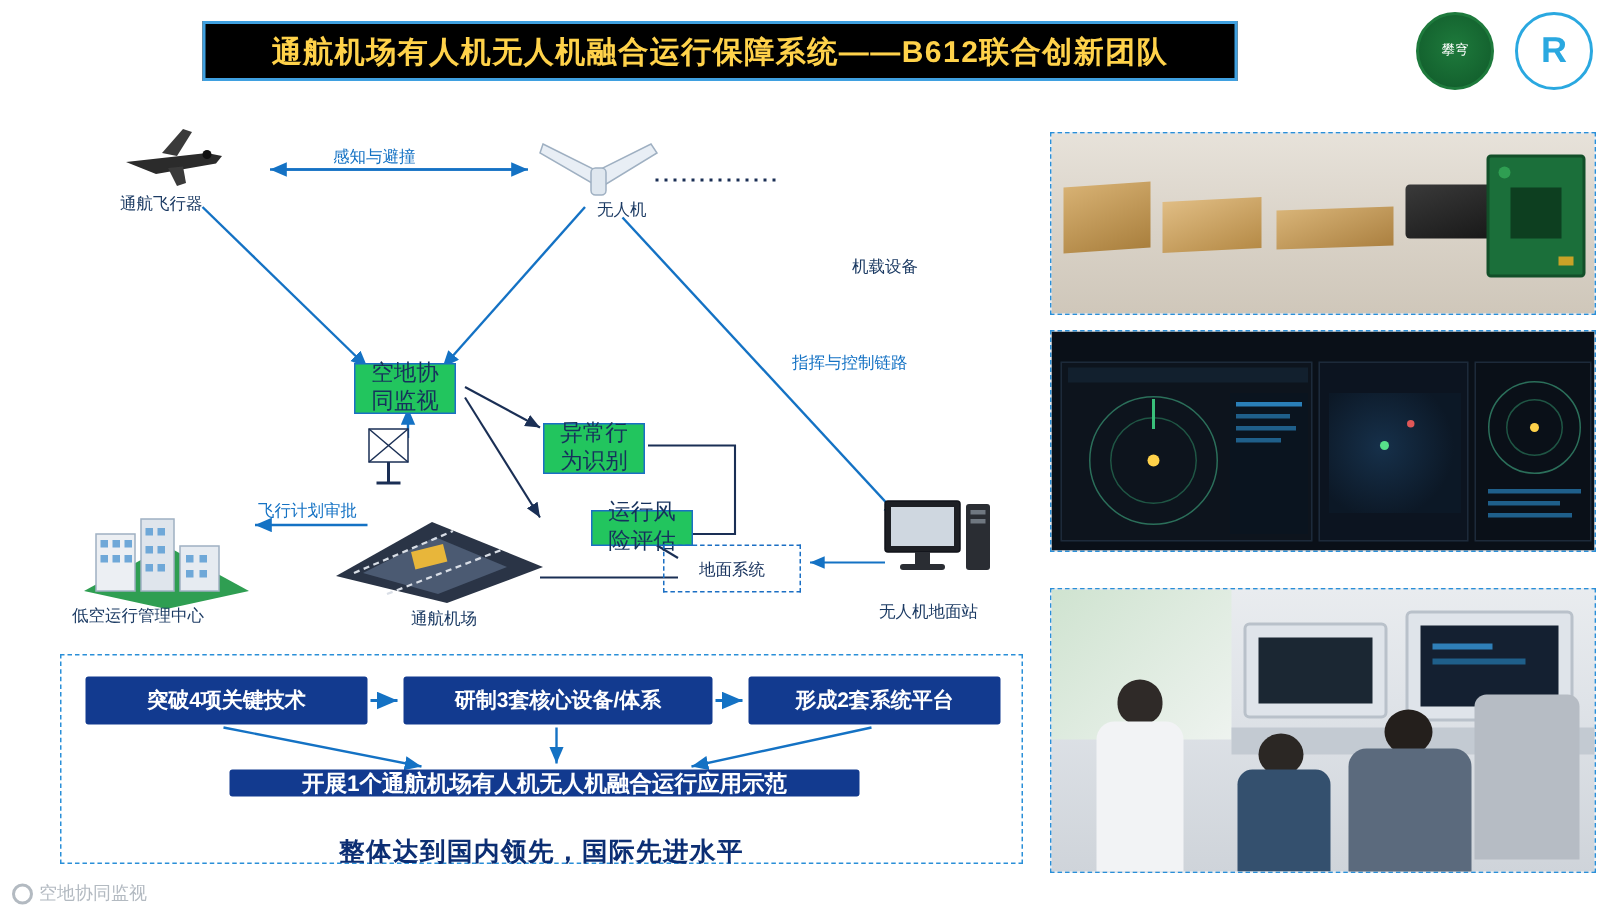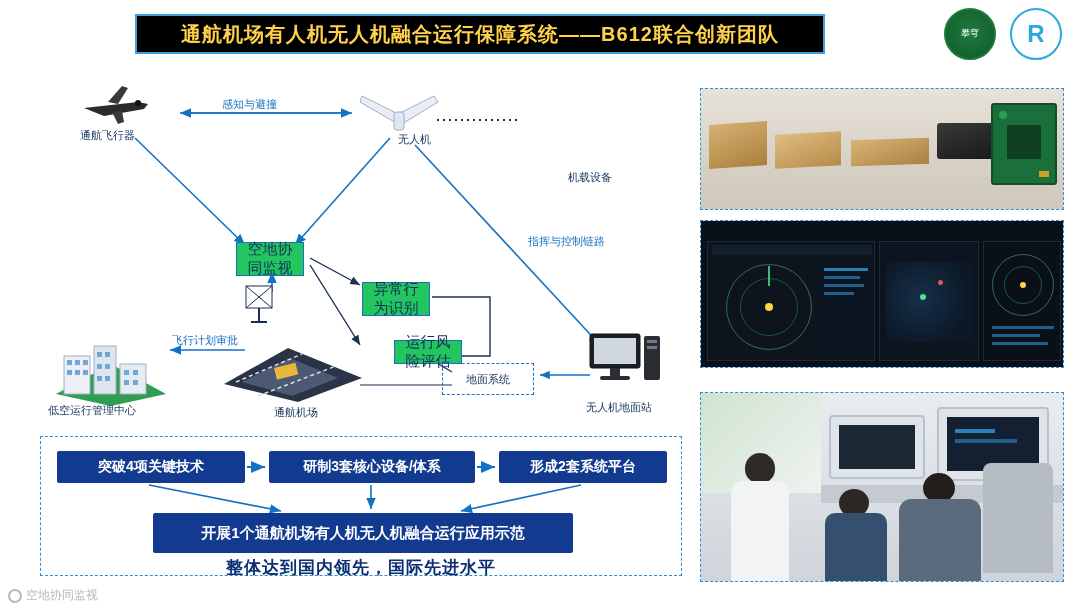--- a/index.html
+++ b/index.html
@@ -306,21 +306,21 @@
           <path d="M0,0 L7,3 L0,6 z" fill="#1472c4"></path>
         </marker>
       </defs>
       <line x1="206" y1="30" x2="224" y2="30" stroke="#1472c4" stroke-width="2" marker-end="url(#ah2)"></line>
       <line x1="436" y1="30" x2="454" y2="30" stroke="#1472c4" stroke-width="2" marker-end="url(#ah2)"></line>
       <line x1="108" y1="48" x2="240" y2="74" stroke="#1472c4" stroke-width="1.6" marker-end="url(#ah2)"></line>
       <line x1="330" y1="48" x2="330" y2="72" stroke="#1472c4" stroke-width="1.6" marker-end="url(#ah2)"></line>
       <line x1="540" y1="48" x2="420" y2="74" stroke="#1472c4" stroke-width="1.6" marker-end="url(#ah2)"></line>
     </svg>
 
-    <div class="pill" style="left:112px; top:76px; width:420px; height:40px; font-size:15px;">
+    <div class="pill" style="left:112px; top:76px; width:420px; height:18px; font-size:15px;">
       <span>开展1个通航机场有人机无人机融合运行应用示范</span>
     </div>
   </div>
 
   <div class="bottom-note" style="left:40px; top:556px; width:642px;">
     <span>整体达到国内领先，国际先进水平</span>
   </div>
 
   <div class="photo photo-1">
     <div style="position:absolute; inset:0; background:linear-gradient(180deg,#e7e2da 0%,#d9d2c7 55%,#cfc7ba 100%);"></div>

